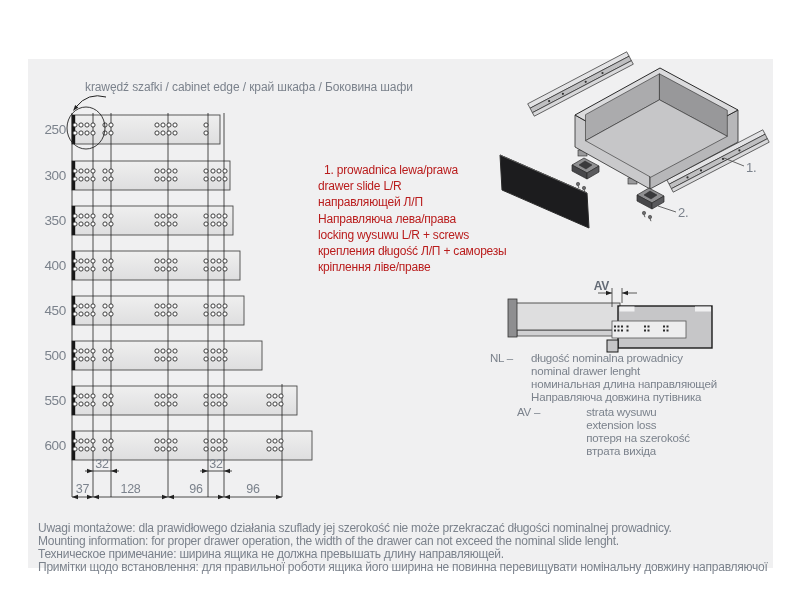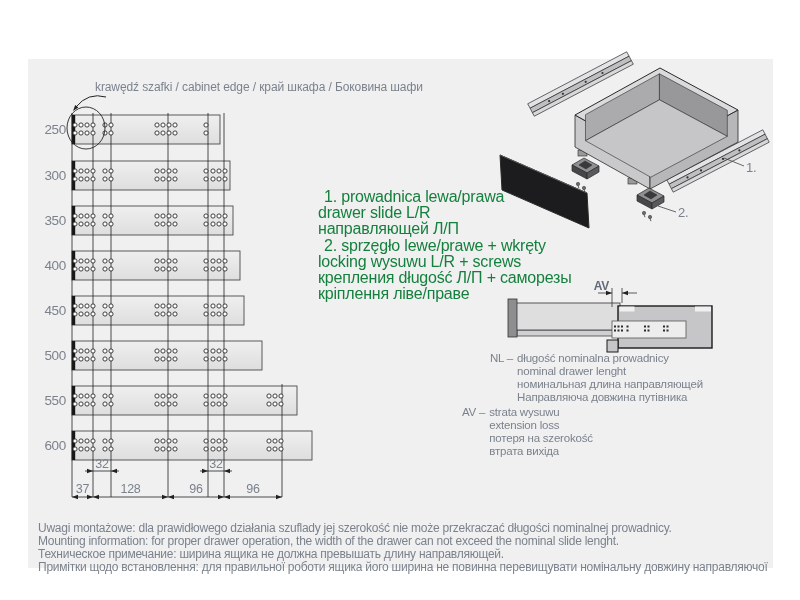--- a/index.html
+++ b/index.html
@@ -9,38 +9,38 @@
     -webkit-font-smoothing:antialiased;
     position:relative;overflow:hidden;
   }
   .page{position:absolute;left:0;top:0;width:800px;height:600px;background:#ffffff;}
   .panel{
     position:absolute;left:28px;top:59px;width:745px;height:509px;
     background:#f0f0f1;
   }
   .title{
     position:absolute;left:85px;top:80px;width:400px;
-    font-size:12px;letter-spacing:-0.1px;color:#7b828c;white-space:nowrap;margin-left:10px;
+    font-size:12px;letter-spacing:-0.1px;color:#7b828c;white-space:nowrap;
   }
   svg{position:absolute;overflow:visible;}
   #slide-svg{left:36px;top:96px;}
   #exploded-svg{left:485px;top:15px;}
   #av-svg{left:488px;top:272px;}
   .legend{
     position:absolute;left:318px;top:162px;
-    font-size:16px;line-height:16.2px;color:#15803d;letter-spacing:-0.2px;white-space:nowrap;margin-top:27px;
+    font-size:12px;line-height:16.2px;color:#b91c1c;letter-spacing:-0.2px;white-space:nowrap;
   }
   .legend .indent{padding-left:6px;}
   .note{
     position:absolute;display:flex;align-items:flex-start;
     font-size:11.5px;line-height:13px;color:#7b828c;letter-spacing:-0.2px;white-space:nowrap;
   }
-  .note .term{flex:0 0 auto;margin-right:4px;}
+  .note .term{flex:0 0 auto;margin-right:18px;}
   #note-nl{left:490px;top:352px;}
-  #note-av{left:462px;top:406px;}
+  #note-av{left:517px;top:406px;gap:28px;}
   .footer-notes{
     position:absolute;left:38px;top:522px;width:730px;
     font-size:12px;line-height:12.9px;color:#7b828c;letter-spacing:-0.25px;white-space:nowrap;
   }
 </style>
 </head>
 <body>
 
 <div class="page">
   <div class="panel"></div>
@@ -447,21 +447,21 @@
       <line x1="622" y1="293" x2="637" y2="293" stroke="#333" stroke-width="0.8"></line>
       <polygon points="612,293 606,290.8 606,295.2" fill="#222222"></polygon>
       <polygon points="622,293 628,290.8 628,295.2" fill="#222222"></polygon>
       <text x="609" y="290" font-size="12" fill="#646b76" text-anchor="end" letter-spacing="-0.3" font-weight="bold">AV</text>
     </svg>
 
   <div class="legend" id="legend">
       <div class="indent">1. prowadnica lewa/prawa</div>
       <div>drawer slide L/R</div>
       <div>направляющей Л/П</div>
-      <div class="indent">2. sprzęgło lewe/prawe + wkręty</div>
+      <div>Направляюча лева/права</div>
       <div>locking wysuwu L/R + screws</div>
       <div>крепления długość Л/П + саморезы</div>
       <div>кріплення ліве/праве</div>
     </div>
 
   <div class="note" id="note-nl">
     <span class="term">NL –</span>
     <div class="note-lines">
         <div>długość nominalna prowadnicy</div>
         <div>nominal drawer lenght</div>

